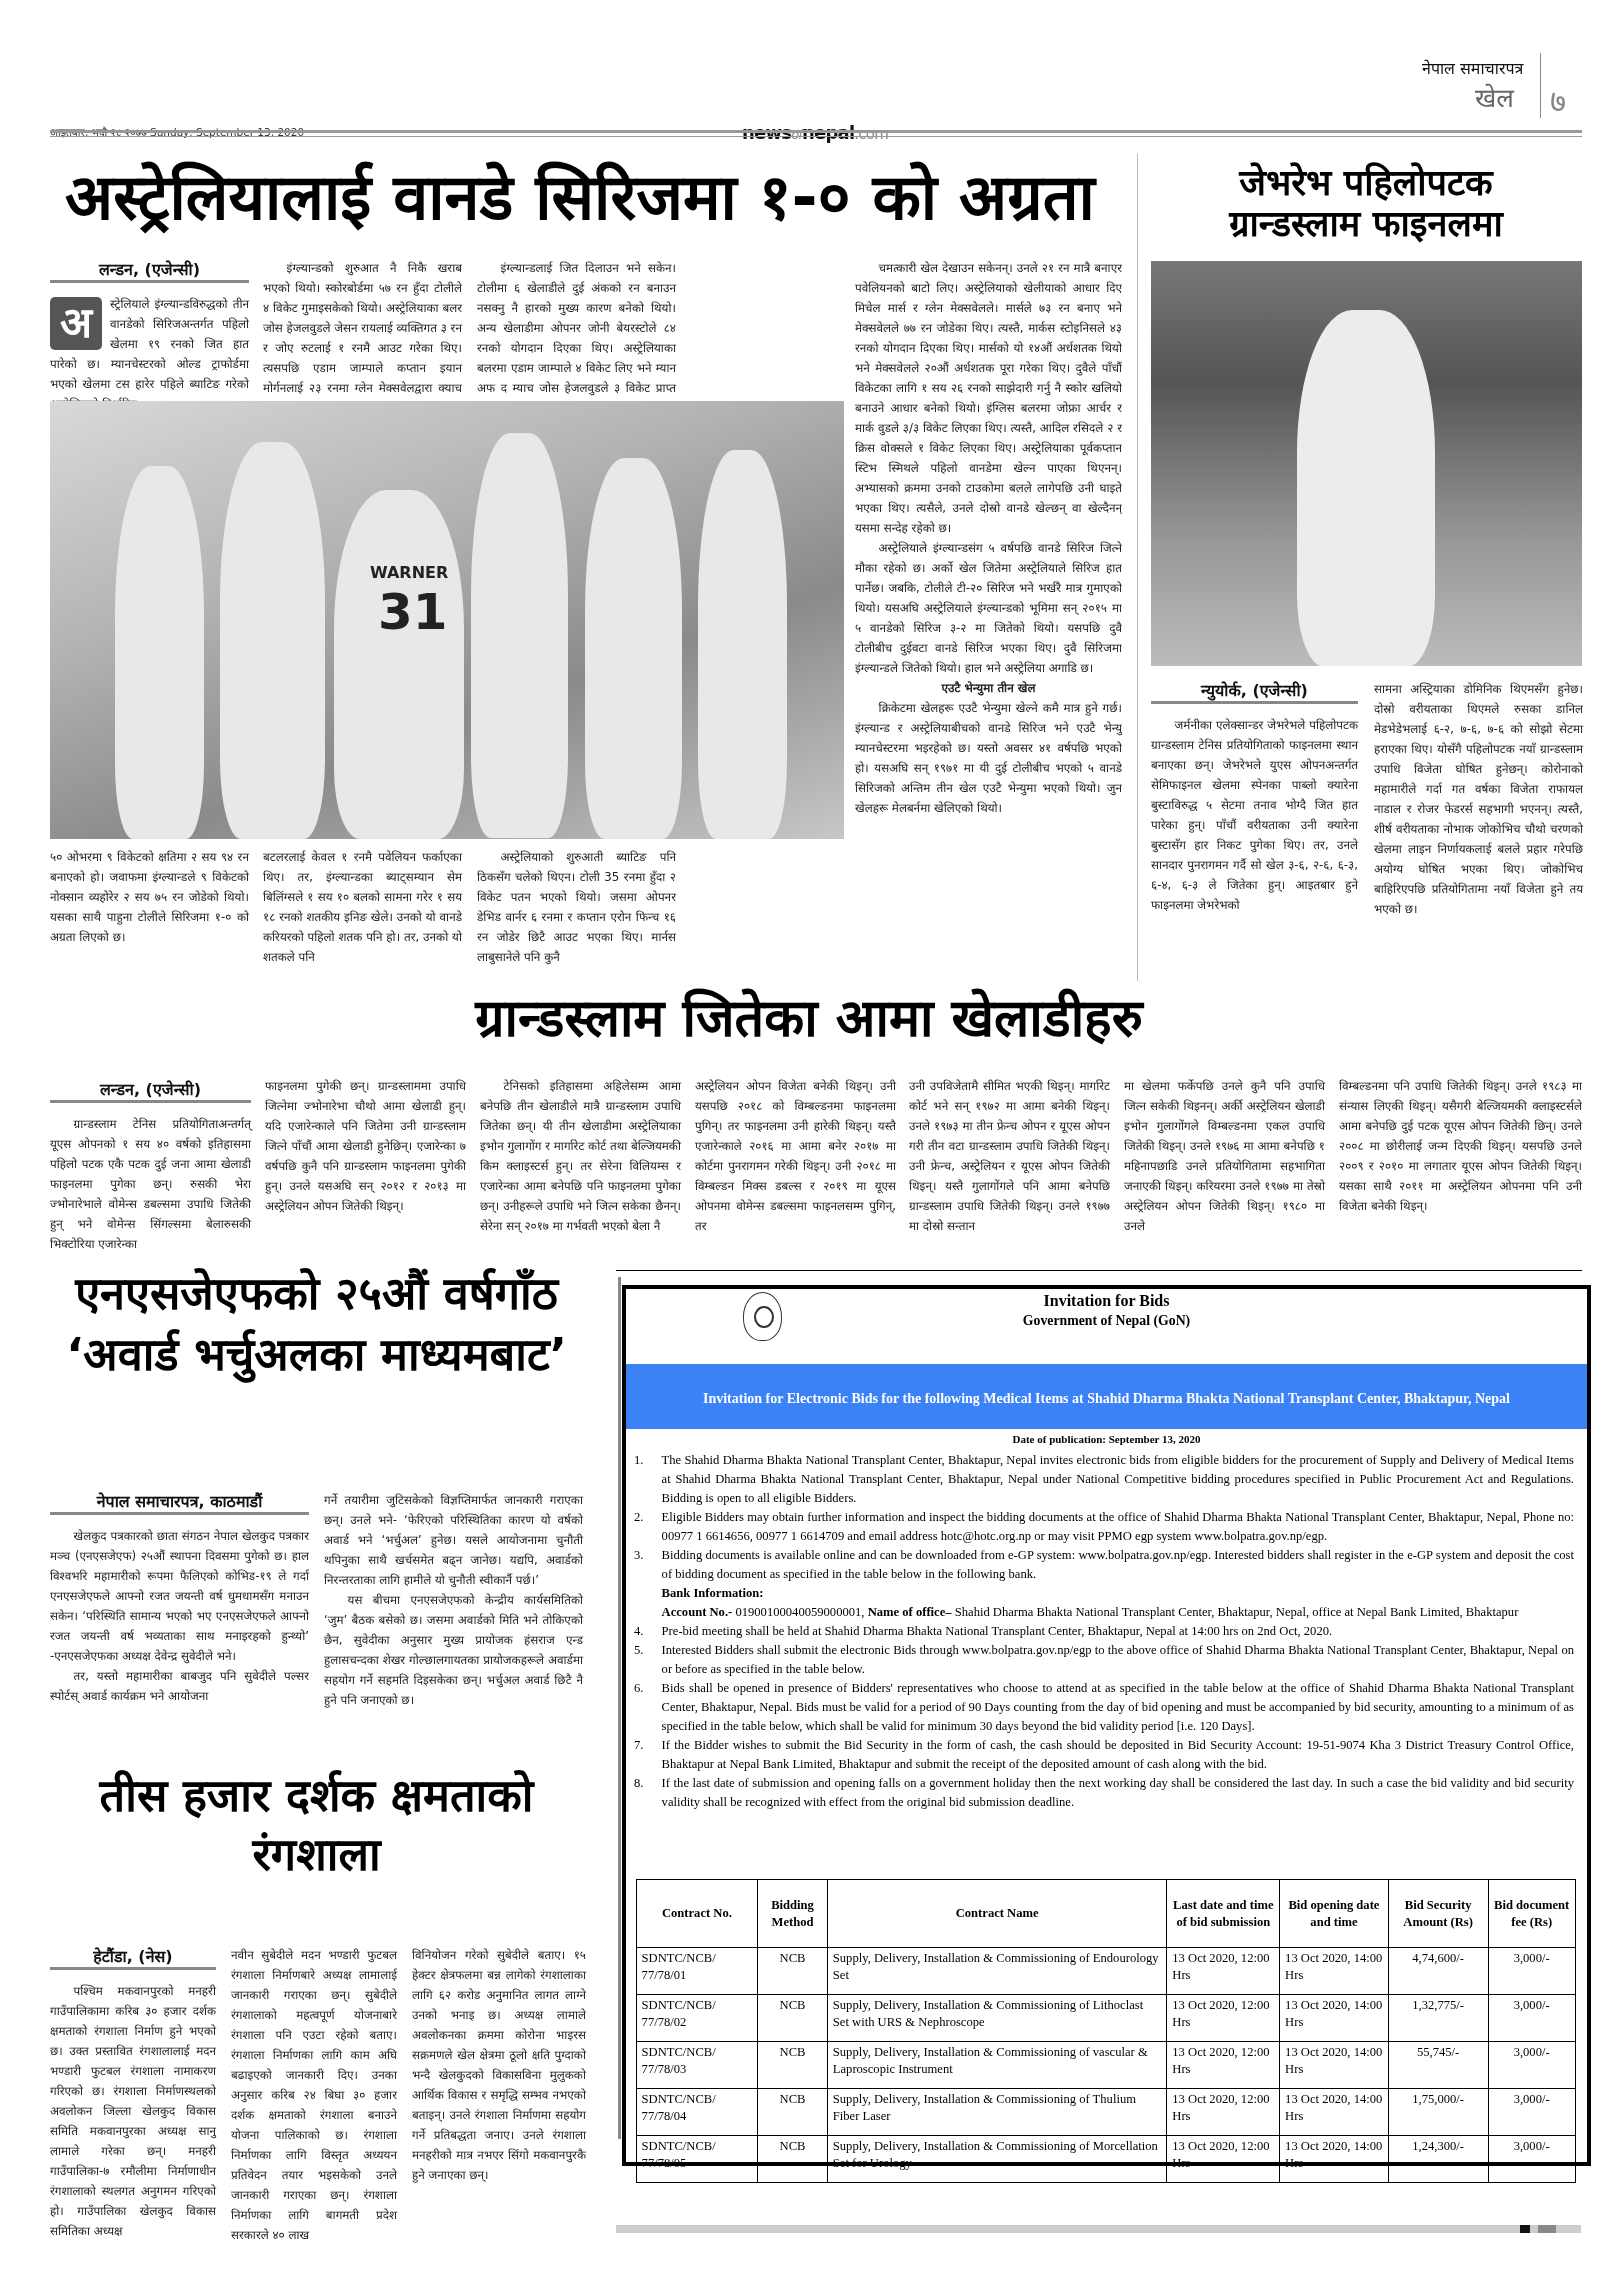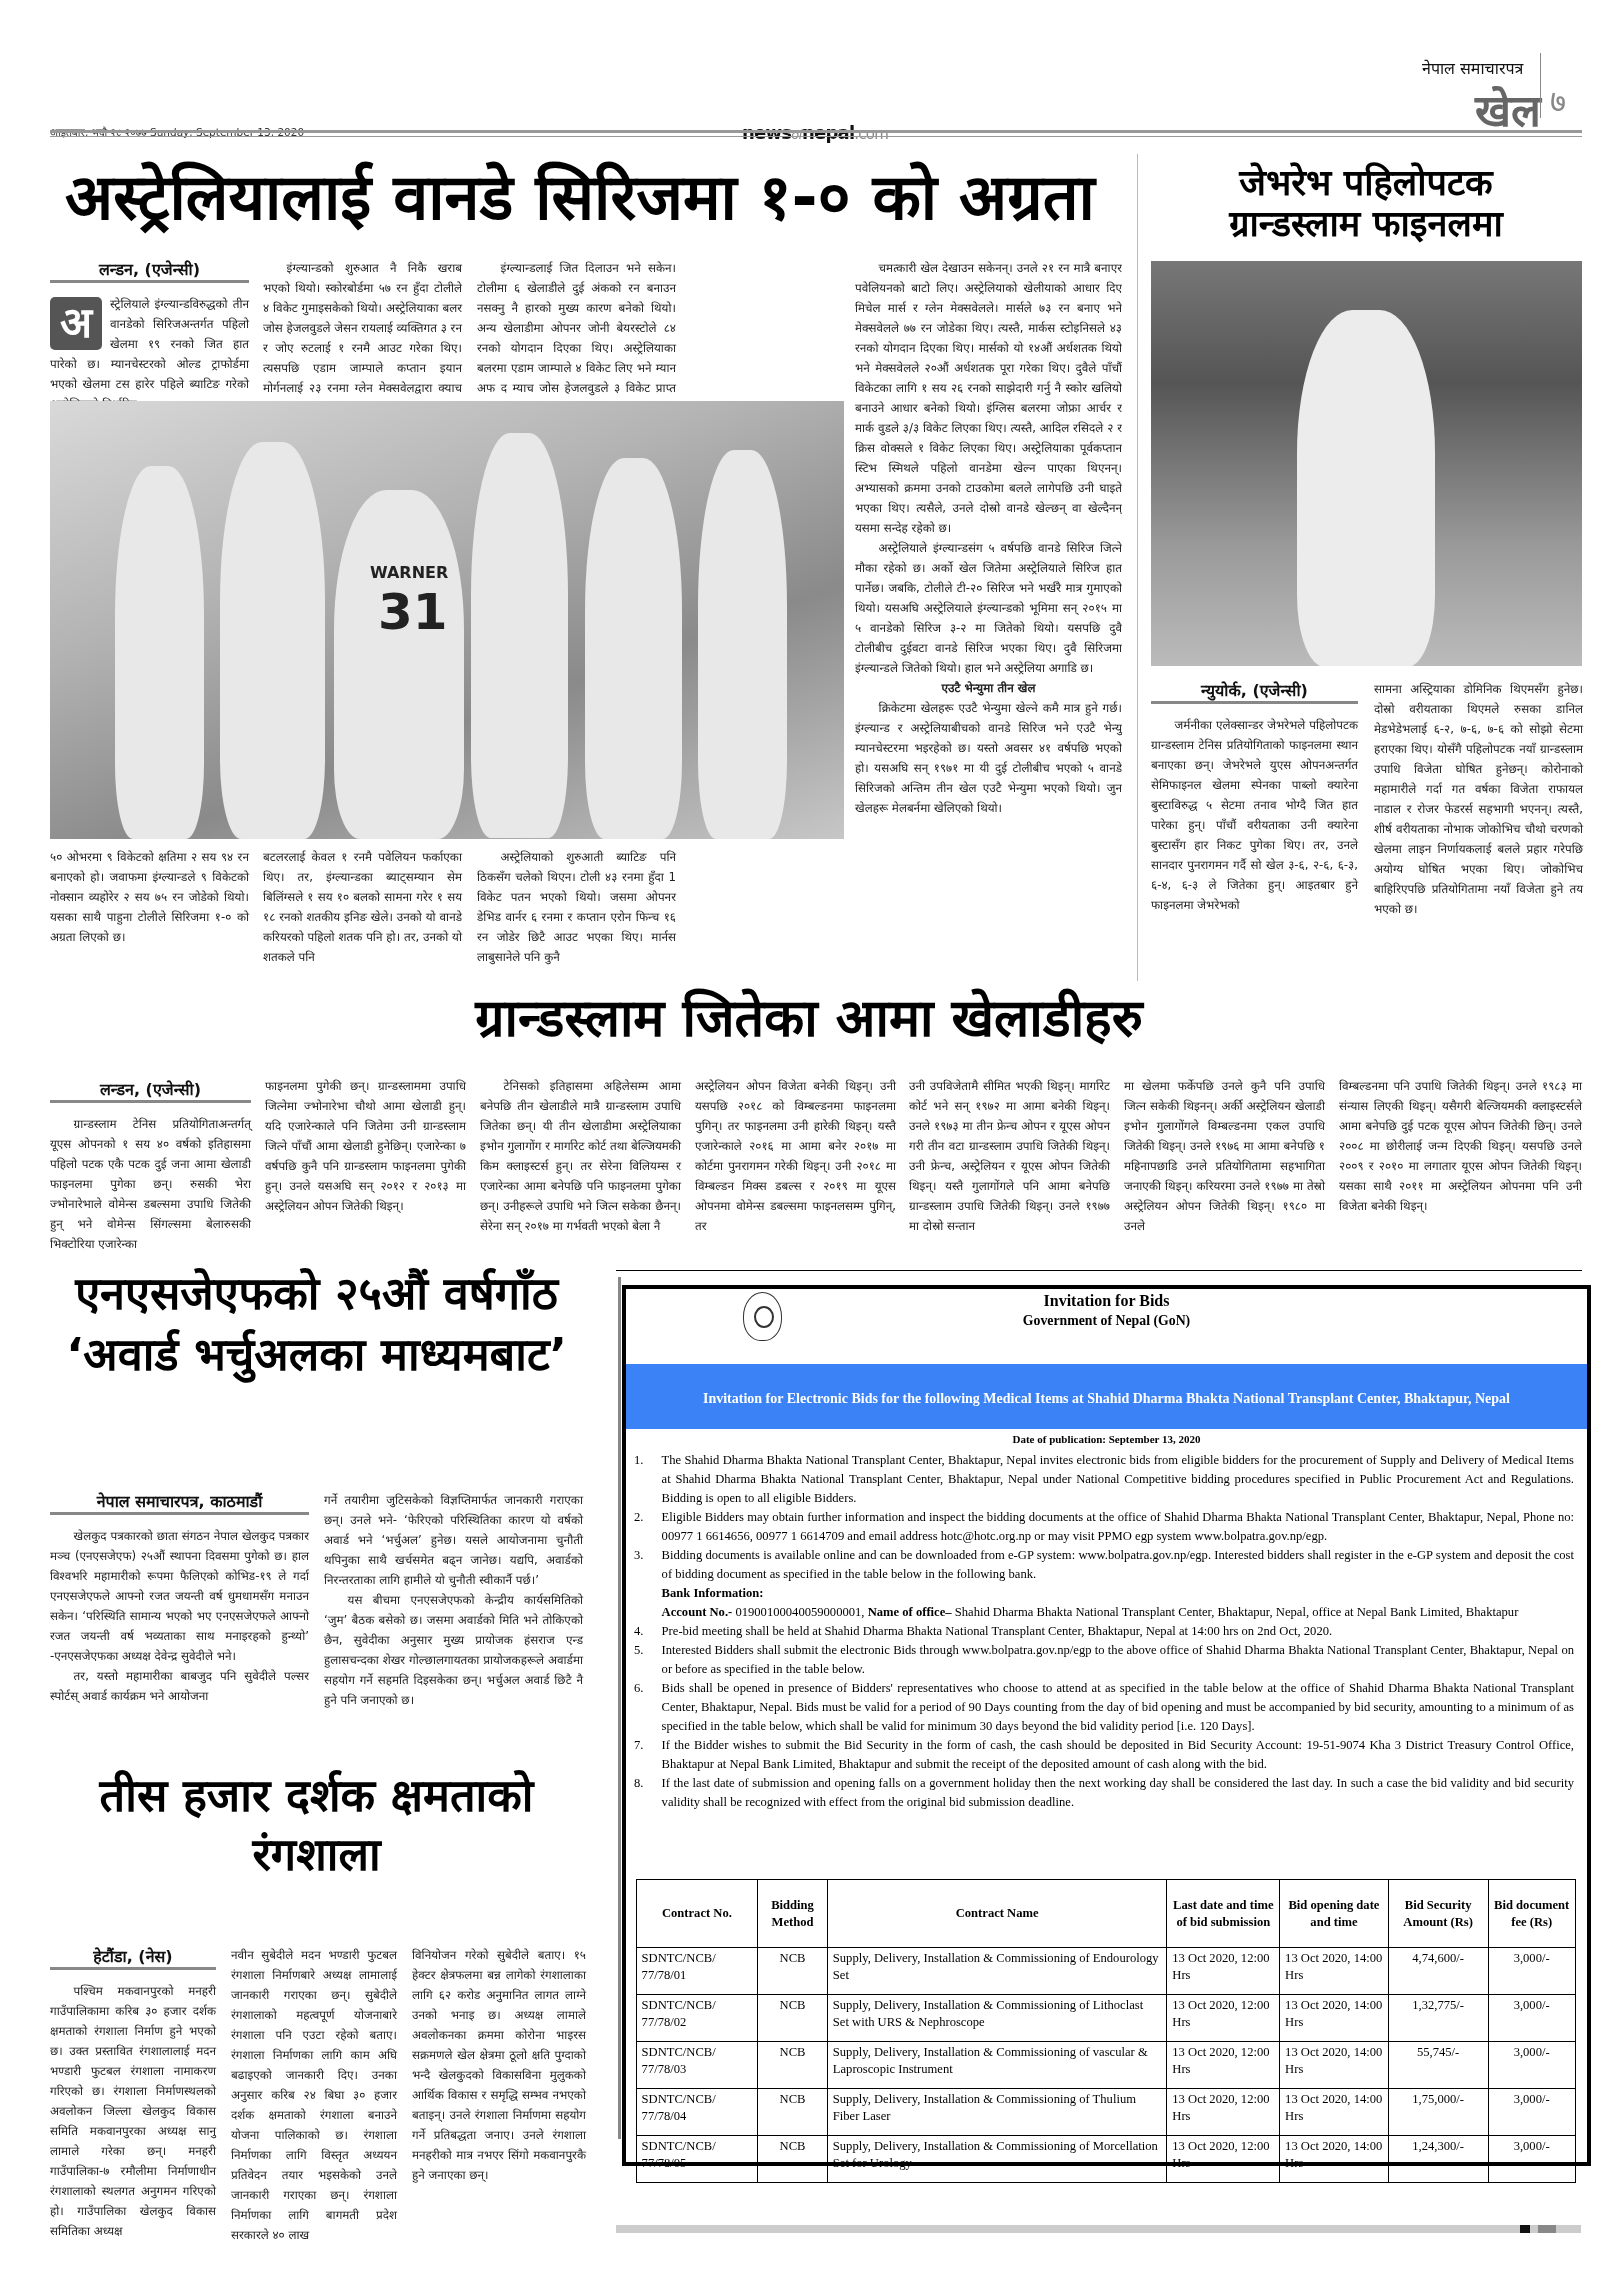--- a/index.html
+++ b/index.html
@@ -6,21 +6,21 @@
   html, body { width: 1618px; height: 2284px; background: #fff; overflow: hidden; }
   body { font-family: "DejaVu Sans", sans-serif; color: #111; position: relative; }
   .abs { position: absolute; }
 
   
   .mast-date { left: 50px; top: 125px; font-size: 10.5px; color: #333; }
   .mast-logo { left: 742px; top: 122px; font-size: 18px; font-weight: bold; letter-spacing: -0.8px; }
   .mast-logo .of { color: #888; font-style: italic; font-weight: normal; font-size: 13px; }
   .mast-logo .com { color: #888; font-weight: normal; font-size: 15px; }
   .mast-paper { left: 1422px; top: 57px; font-size: 16px; }
-  .mast-section { left: 1475px; top: 79px; font-size: 44px; font-weight: bold; color: #666; }
+  .mast-section { left: 1475px; top: 79px; font-size: 26px; font-weight: normal; color: #666; }
   .mast-sep { left: 1540px; top: 53px; width: 0.8px; height: 65px; background: #888; }
   .mast-page { left: 1550px; top: 79px; font-size: 31px; color: #888; }
   .mast-rule { left: 50px; top: 130px; width: 1532px; height: 6.5px; border-top: 3.2px solid #999; border-bottom: 1.6px solid #999; }
 
   
   .h1 { font-family: "DejaVu Sans", sans-serif; font-weight: bold; color: #000; text-align: center; line-height: 1.15; }
   .h-cricket { left: 45px; top: 162px; width: 1070px; font-size: 63px; }
   .h-zverev { left: 1151px; top: 162px; width: 430px; font-size: 36px; }
   .h-mothers { left: 0; top: 989px; width: 1618px; font-size: 52px; }
   .h-award { left: 49px; top: 1264px; width: 535px; font-size: 45px; line-height: 1.35; }
@@ -111,21 +111,21 @@
   <div class="figure" style="left:421px;top:32px;width:97px;height:405px;"></div>
   <div class="figure" style="left:535px;top:57px;width:97px;height:381px;"></div>
   <div class="figure" style="left:648px;top:49px;width:89px;height:389px;"></div>
   <div class="jersey" style="left:320px;top:162px;font-size:16px;">WARNER</div>
   <div class="jersey" style="left:328px;top:182px;">31</div>
 </div>
 
 <div class="abs col" style="left:50px;top:847px;width:199px;"><span>५० ओभरमा ९ विकेटको क्षतिमा २ सय ९४ रन बनाएको हो। जवाफमा इंग्ल्यान्डले ९ विकेटको नोक्सान व्यहोरेर २ सय ७५ रन जोडेको थियो। यसका साथै पाहुना टोलीले सिरिजमा १-० को अग्रता लिएको छ।</span></div>
 <div class="abs col" style="left:263px;top:847px;width:199px;"><span>बटलरलाई केवल १ रनमै पवेलियन फर्काएका थिए। तर, इंग्ल्यान्डका ब्याट्सम्यान सेम बिलिंग्सले १ सय १० बलको सामना गरेर १ सय १८ रनको शतकीय इनिङ खेले। उनको यो वानडे करियरको पहिलो शतक पनि हो। तर, उनको यो शतकले पनि</span></div>
 <div class="abs col" style="left:477px;top:847px;width:199px;">
-    <p>अस्ट्रेलियाको शुरुआती ब्याटिङ पनि ठिकसँग चलेको थिएन। टोली ४३ रनमा हुँदा 1 विकेट पतन भएको थियो। जसमा ओपनर डेभिड वार्नर ६ रनमा र कप्तान एरोन फिन्च १६ रन जोडेर छिटै आउट भएका थिए। मार्नस लाबुसानेले पनि कुनै</p>
+    <p>अस्ट्रेलियाको शुरुआती ब्याटिङ पनि ठिकसँग चलेको थिएन। टोली 35 रनमा हुँदा २ विकेट पतन भएको थियो। जसमा ओपनर डेभिड वार्नर ६ रनमा र कप्तान एरोन फिन्च १६ रन जोडेर छिटै आउट भएका थिए। मार्नस लाबुसानेले पनि कुनै</p>
   </div>
 
 <div class="abs vline" style="left:1137px;top:154px;height:827px;"></div>
 
 <div class="abs h1 h-zverev">
   <div>जेभरेभ पहिलोपटक</div>
   <div>ग्रान्डस्लाम फाइनलमा</div>
 </div>
 <div class="abs photo photo-tennis" style="top:261px;height:405px;">
   <div class="figure" style="left:146px;top:49px;width:138px;height:357px;background:#ececec;"></div>

